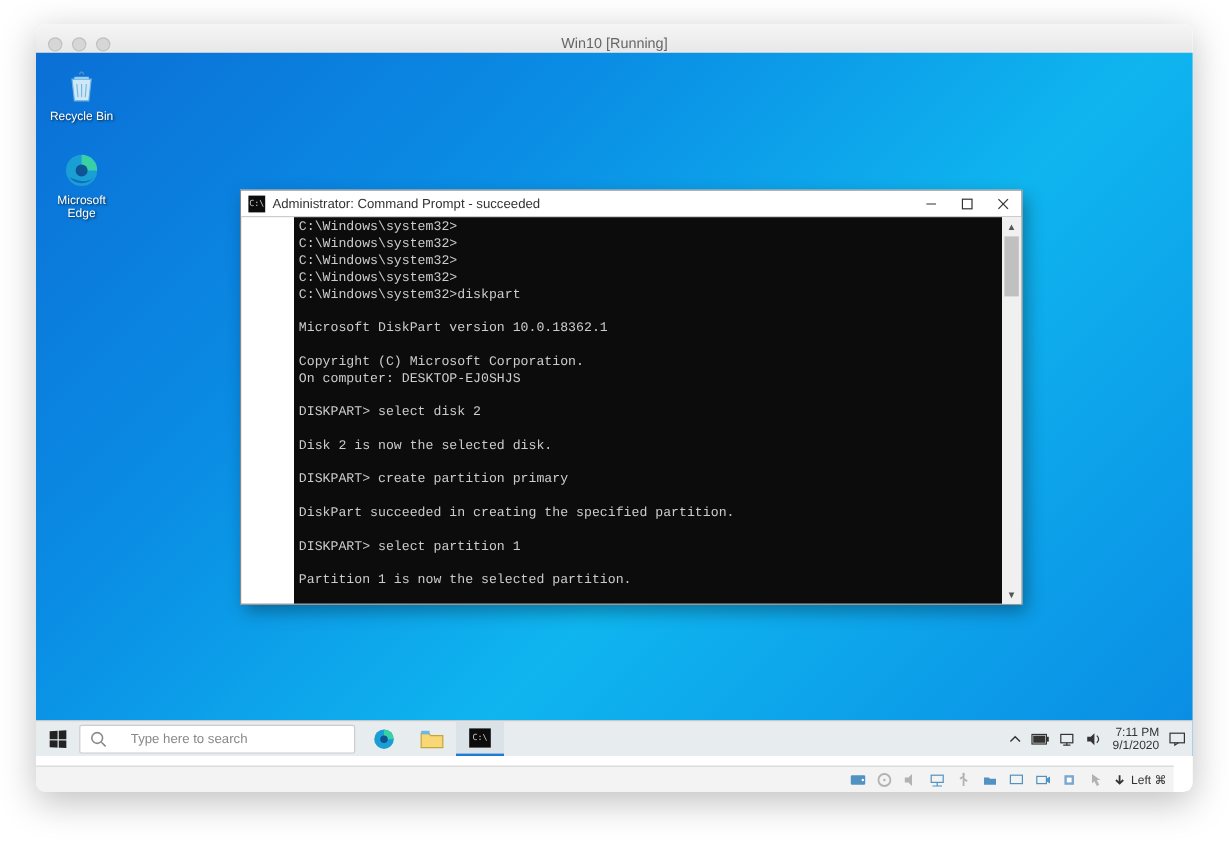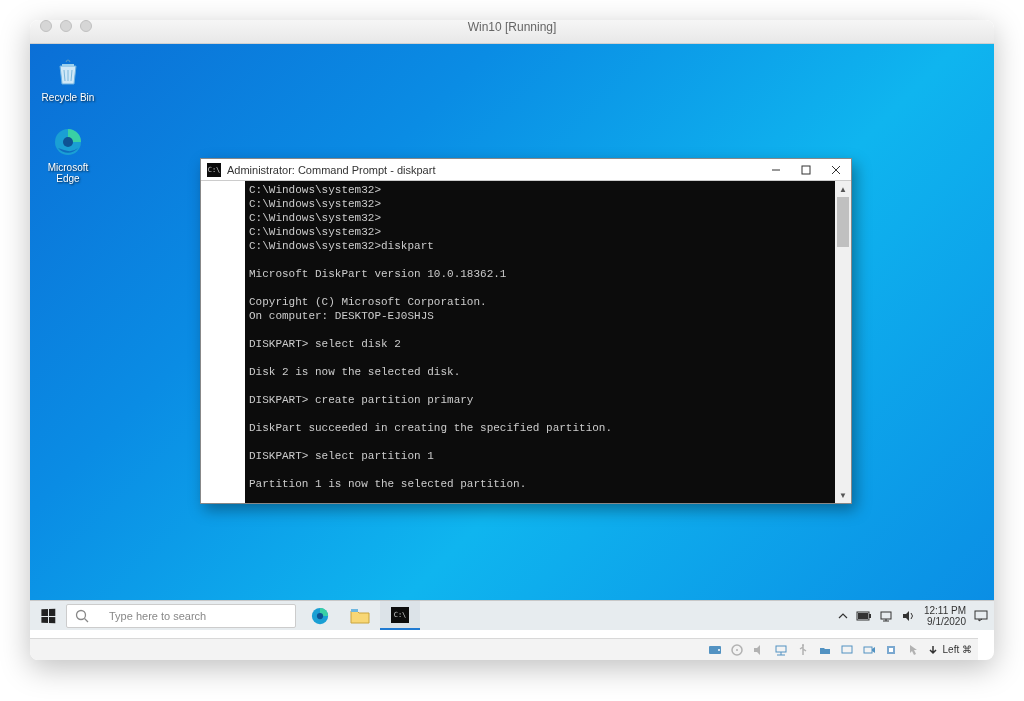--- a/index.html
+++ b/index.html
@@ -22,21 +22,21 @@
   background: #fff;
   border-radius: 8px;
   box-shadow: 0 8px 30px rgba(0,0,0,0.25);
   overflow: hidden;
 }
 .mac-titlebar {
   height: 24px;
   background: linear-gradient(#f6f6f6, #e8e8e8);
   border-bottom: 1px solid #d0d0d0;
   display: flex;
-  align-items: flex-start;
+  align-items: flex-end;
   position: relative;
   border-radius: 8px 8px 0 0;
 }
 .mac-traffic {
   display: flex;
   gap: 8px;
   padding-left: 10px;
 }
 .mac-dot {
   width: 12px; height: 12px;
@@ -291,21 +291,21 @@
           <path d="M12 14 L13 25 M16 14 L16 25 M20 14 L19 25" stroke="#7cb8dc" stroke-width="1" fill="none"></path>
           <path d="M14 6 Q16 2 18 6" stroke="#4f94c4" stroke-width="1.2" fill="none"></path>
         </svg>
       </div>
       <span>Recycle Bin</span>
     </div>
 
     <div class="cmd-window">
       <div class="cmd-titlebar">
         <div class="cmd-titlebar-icon">C:\</div>
-        <div class="cmd-titlebar-title">Administrator: Command Prompt - diskpart</div>
+        <div class="cmd-titlebar-title">Administrator: Command Prompt - succeeded</div>
         <div class="cmd-titlebar-btns">
           <div class="cmd-tb-btn">
             <svg width="10" height="10">
                 <line x1="1" y1="5" x2="9" y2="5" stroke="#333" stroke-width="1"></line>
               </svg>
           </div>
           <div class="cmd-tb-btn">
             <svg width="10" height="10">
                 <rect x="1" y="1" width="8" height="8" fill="none" stroke="#333" stroke-width="1"></rect>
               </svg>
@@ -413,21 +413,21 @@
               <line x1="3" y1="11" x2="9" y2="11" stroke="#333"></line>
             </svg>
         </span>
         <span>
           <svg width="14" height="12">
               <path d="M1 4 L4 4 L7 1 L7 11 L4 8 L1 8 Z" fill="#333"></path>
               <path d="M9 3 Q12 6 9 9" fill="none" stroke="#333"></path>
             </svg>
         </span>
         <div class="tray-clock">
-          <div>12:11 PM</div>
+          <div>7:11 PM</div>
           <div>9/1/2020</div>
         </div>
         <span>
           <svg width="14" height="12">
               <rect x="1" y="1" width="12" height="8" fill="none" stroke="#333"></rect>
               <path d="M5 9 L5 11 L8 9" fill="none" stroke="#333"></path>
             </svg>
         </span>
       </div>
     </div>

